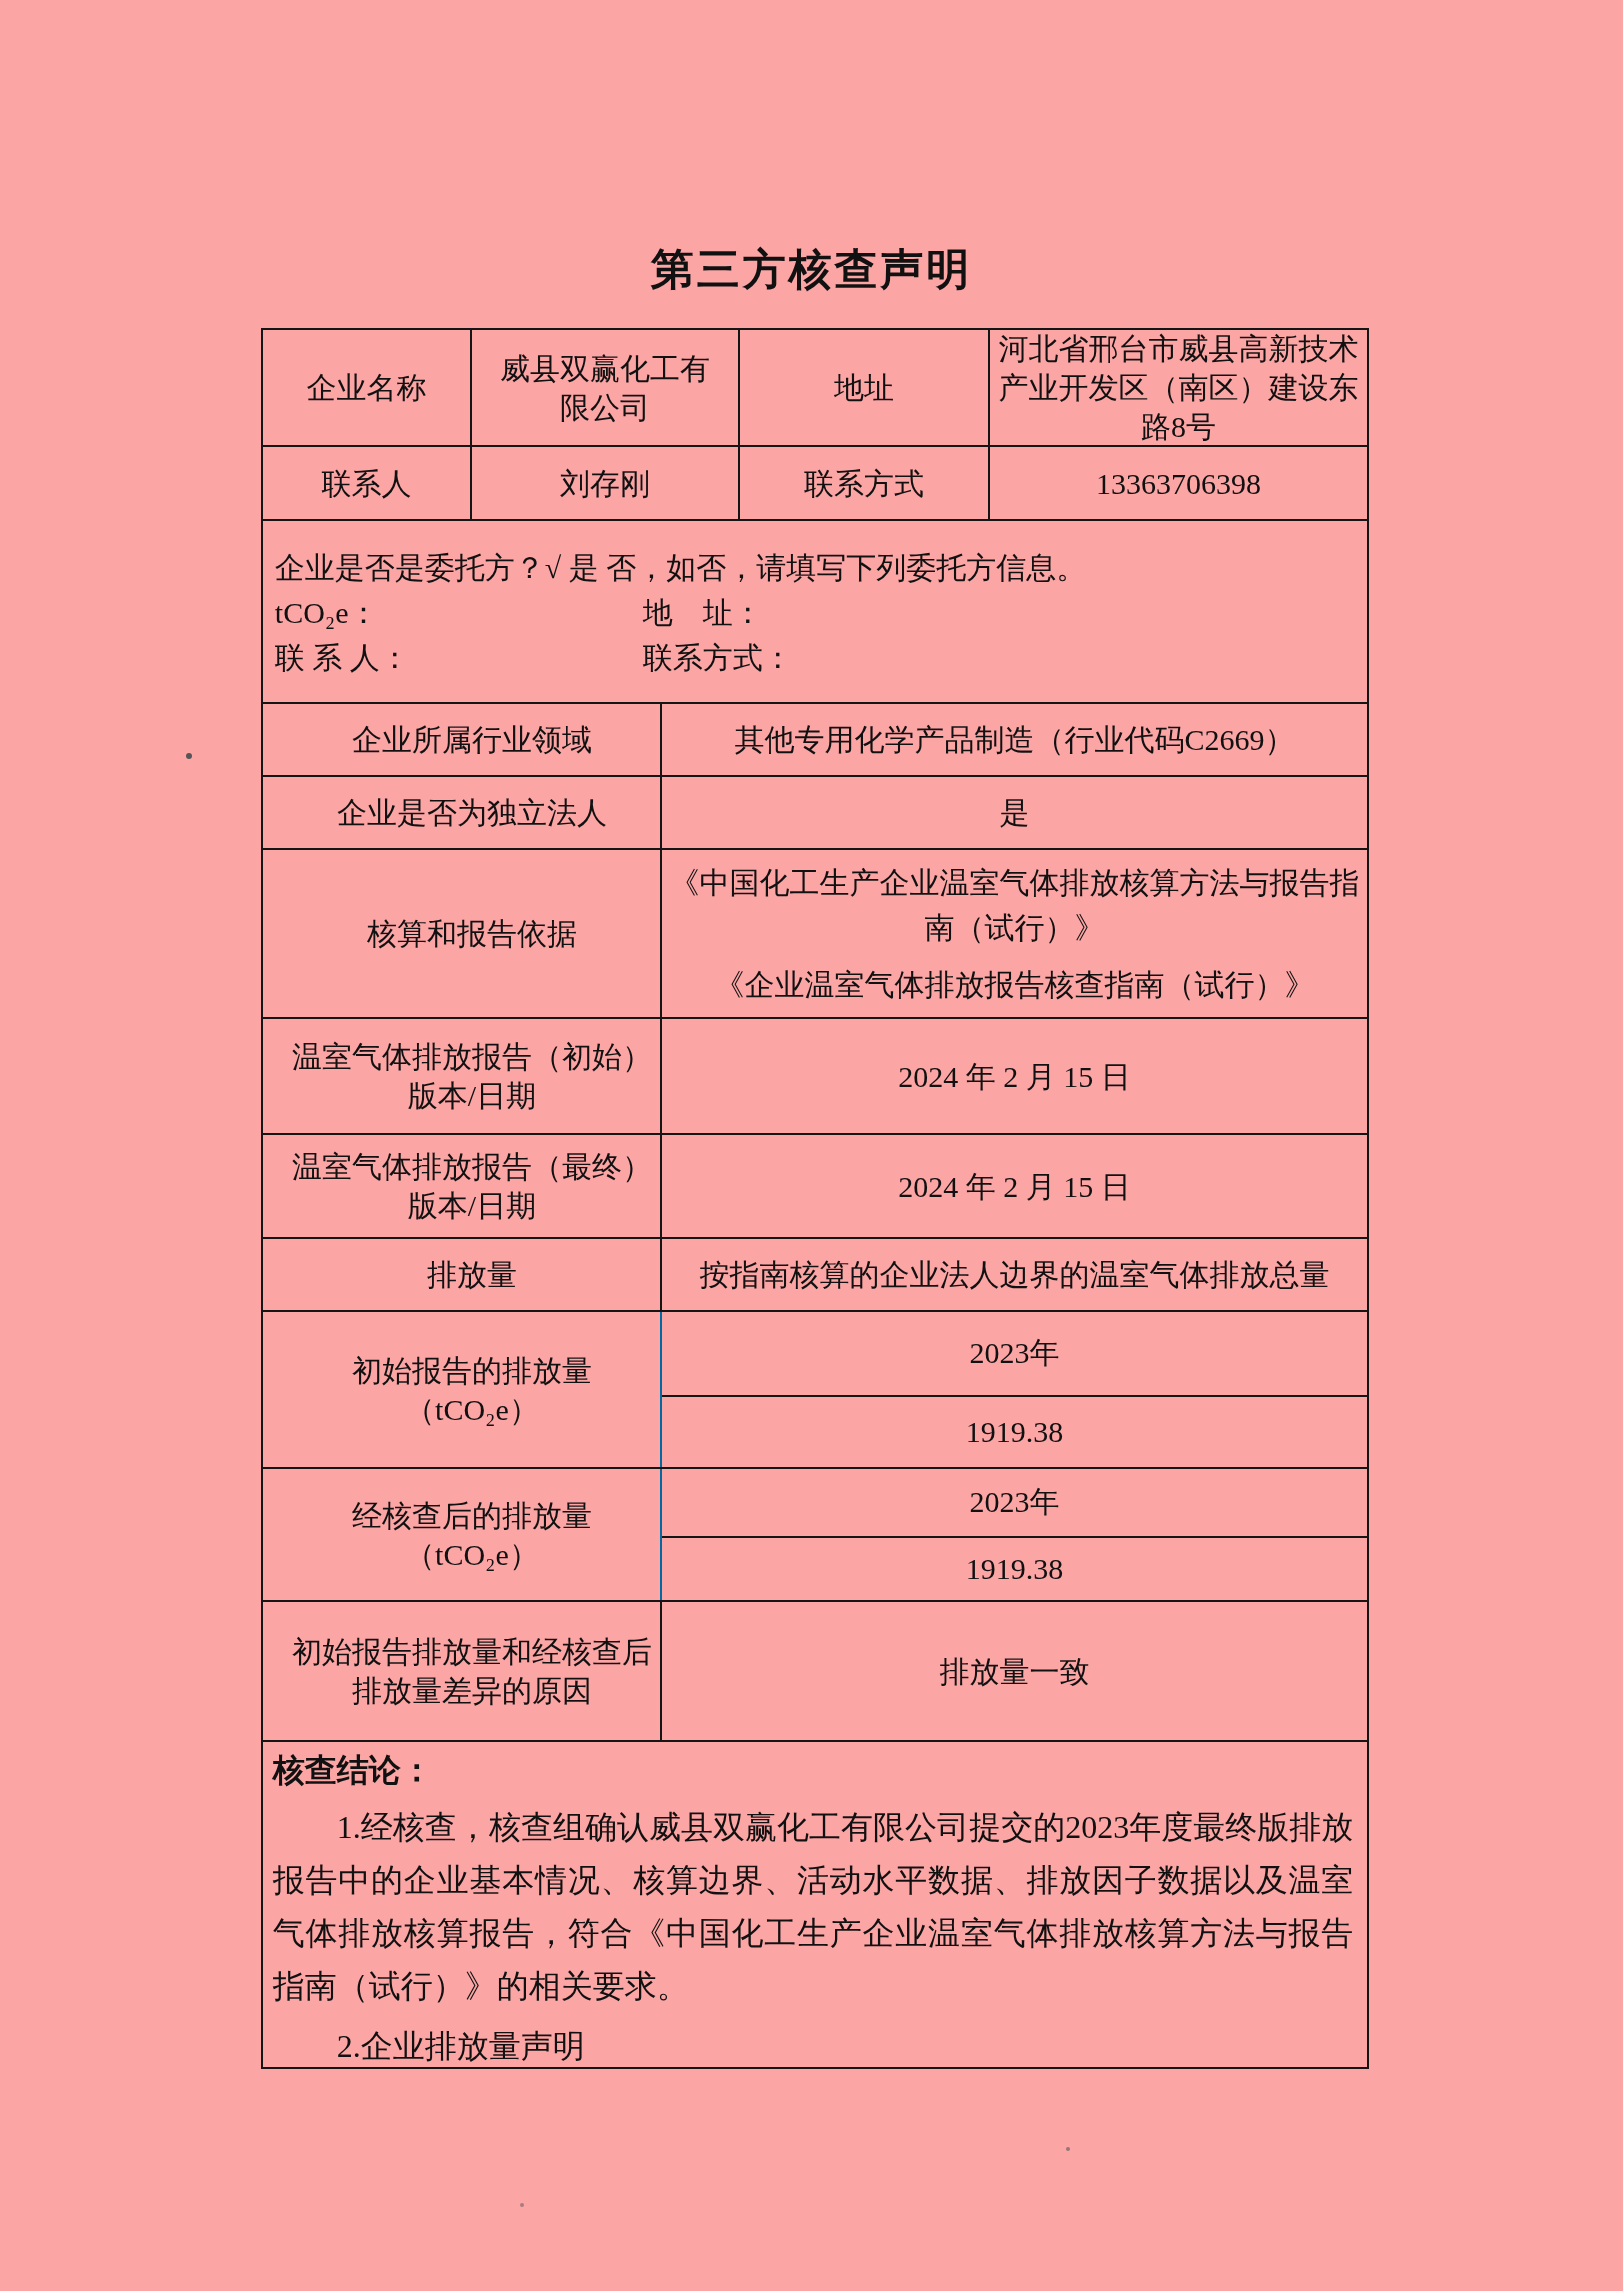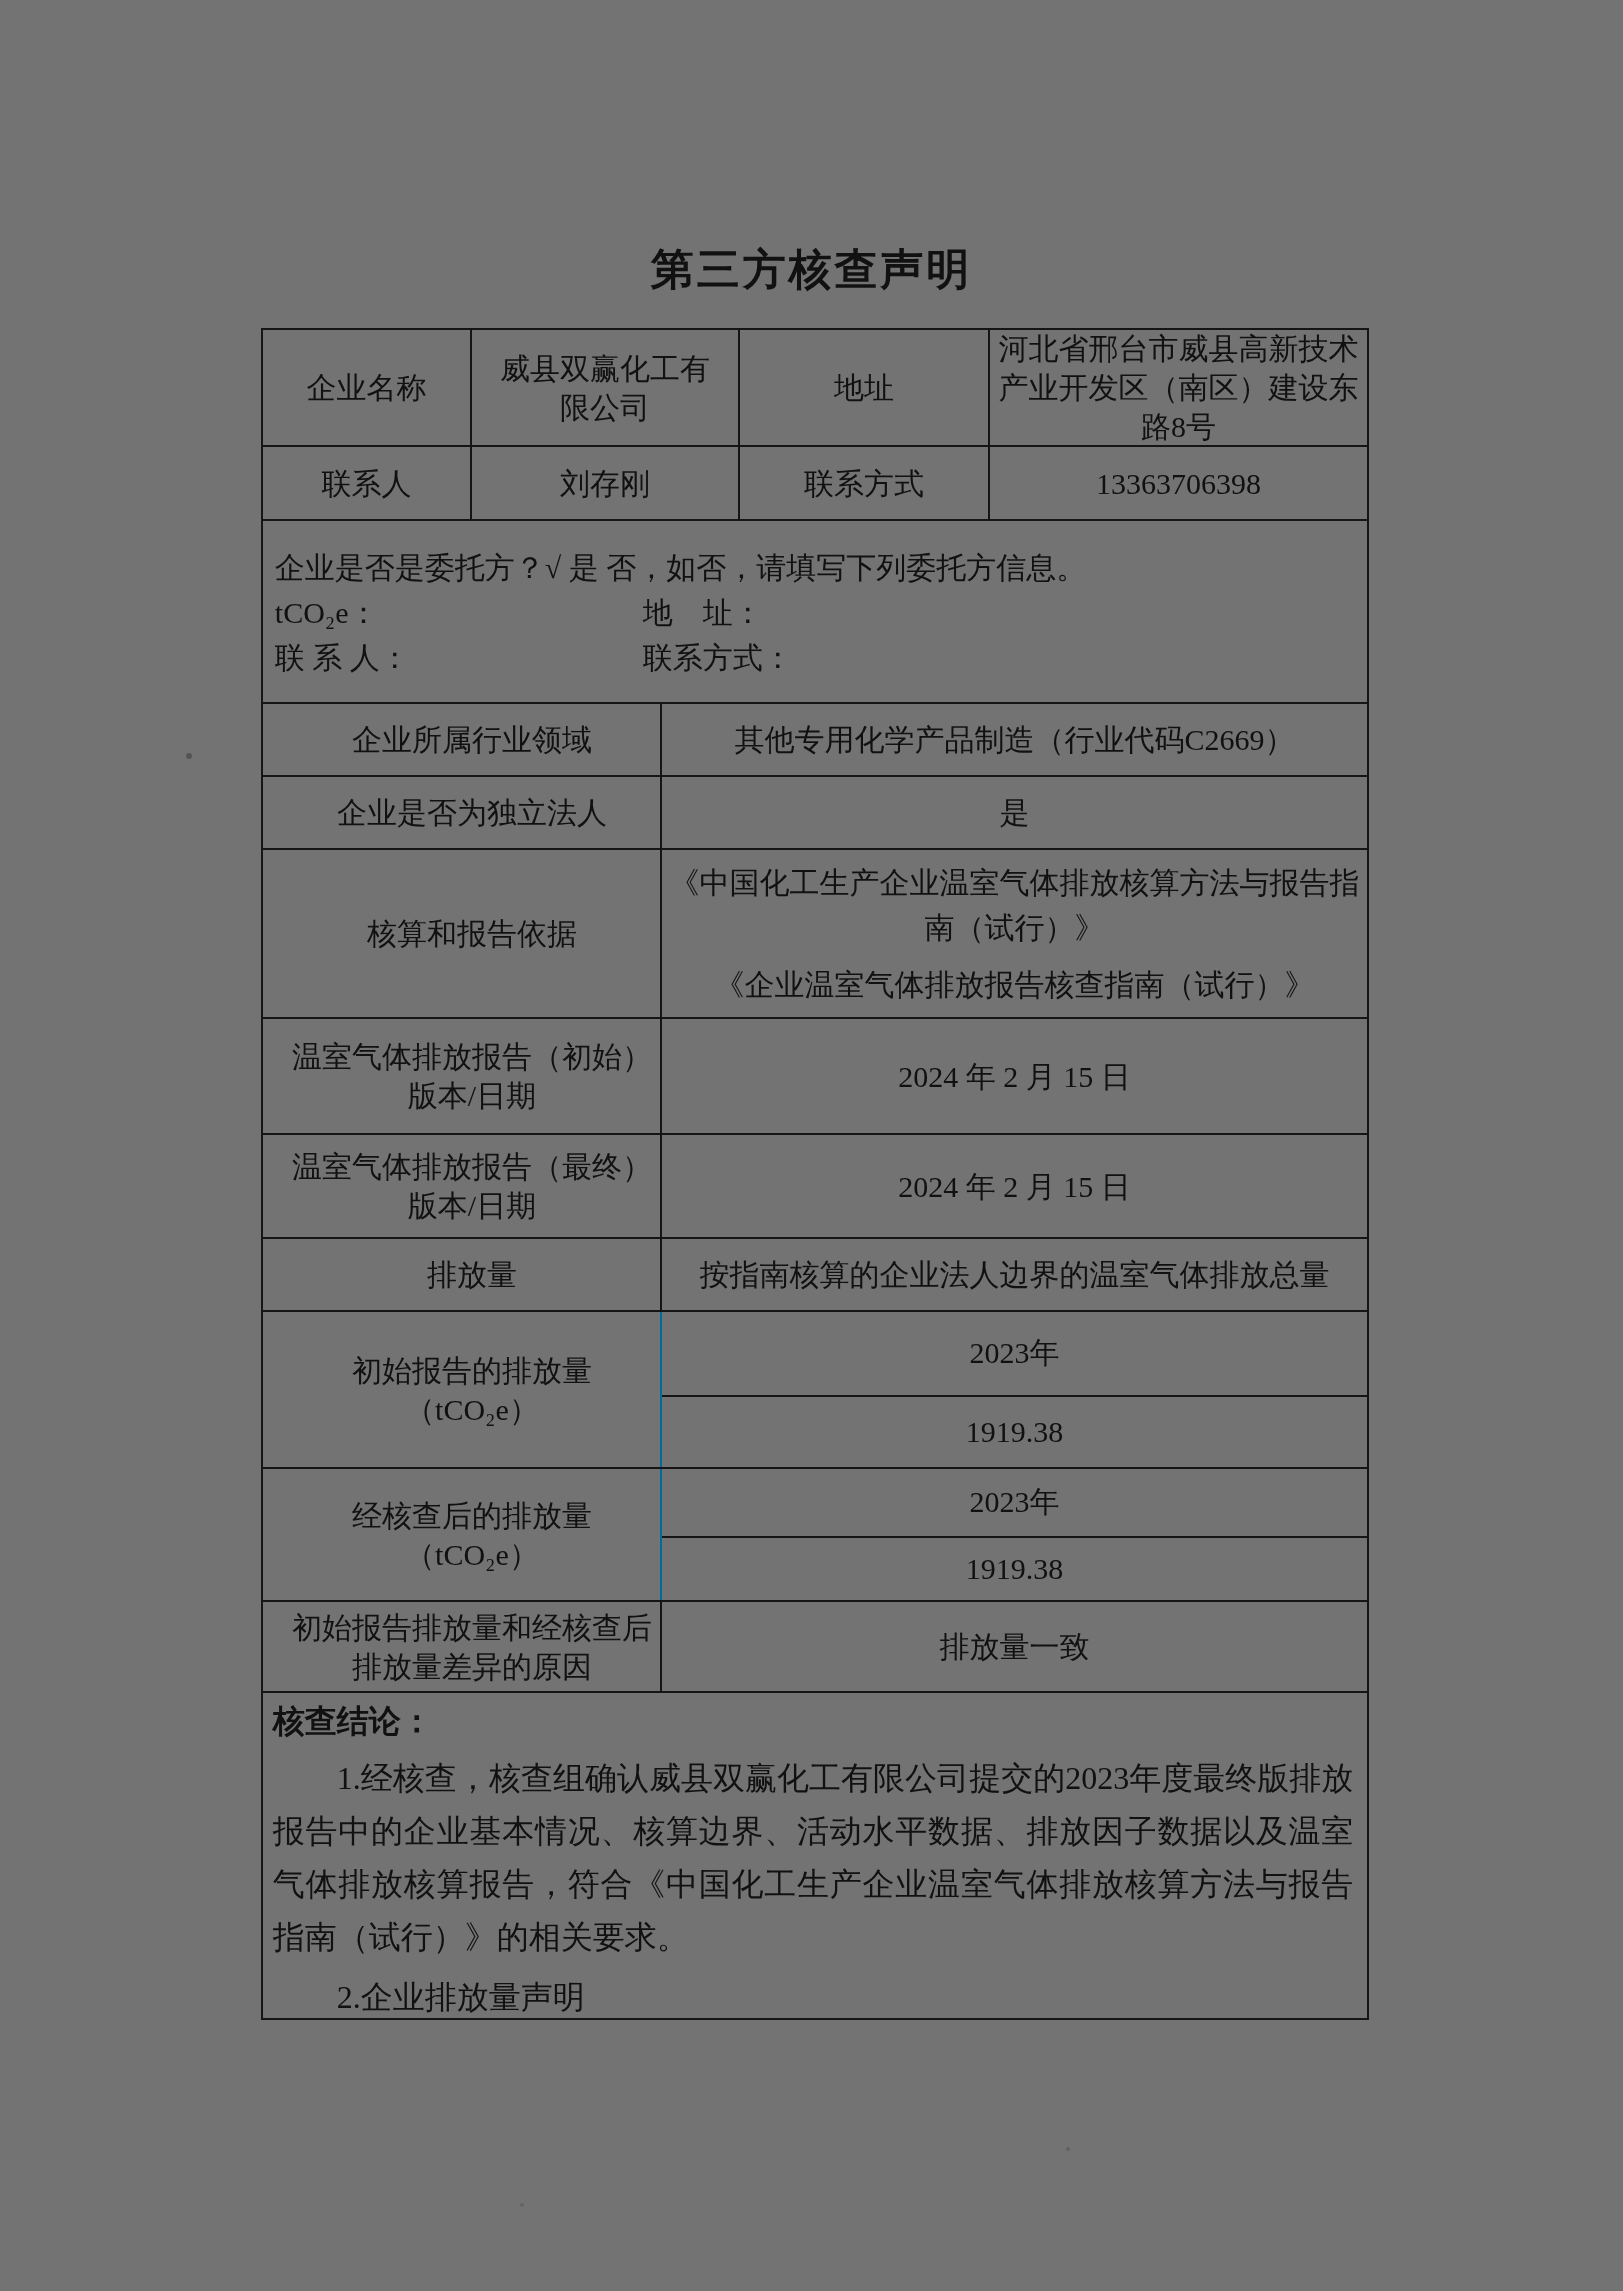--- a/index.html
+++ b/index.html
@@ -1,19 +1,19 @@
 <!DOCTYPE html>
 <html lang="zh"><head>
 <meta charset="utf-8">
 <style>
   html,body{margin:0;padding:0;background:#e8e8e8;}
   .page{
     position:relative;
     width:1623px;height:2292px;
-    background:#737373;
+    background:#fca5a5;
     margin:0 auto;
     overflow:hidden;
     color:#111;
     font-family:"Liberation Serif", serif;
   }
   .title{
     position:absolute;
     top:241px;left:0;width:100%;
     margin:0;
     text-align:center;
@@ -48,21 +48,21 @@
   .grow{flex:1 1 auto;}
   .h117{height:115px;}
   .h75{height:74px;}
   .h187{height:183px;}
   .h74{height:73px;}
   .h172{height:169px;}
   .h118{height:116px;}
   .h106{height:104px;}
   .h160{height:157px;}
   .h136{height:133px;}
-  .h112{height:91px;}
+  .h112{height:140px;}
   .h334{height:327px;}
   
   .freetext{
     display:block;
     text-align:left;
     padding:23.5px 9.8px 0 11.8px;
     line-height:45px;
     box-sizing:border-box;
   }
   .ft-line{display:flex;}

